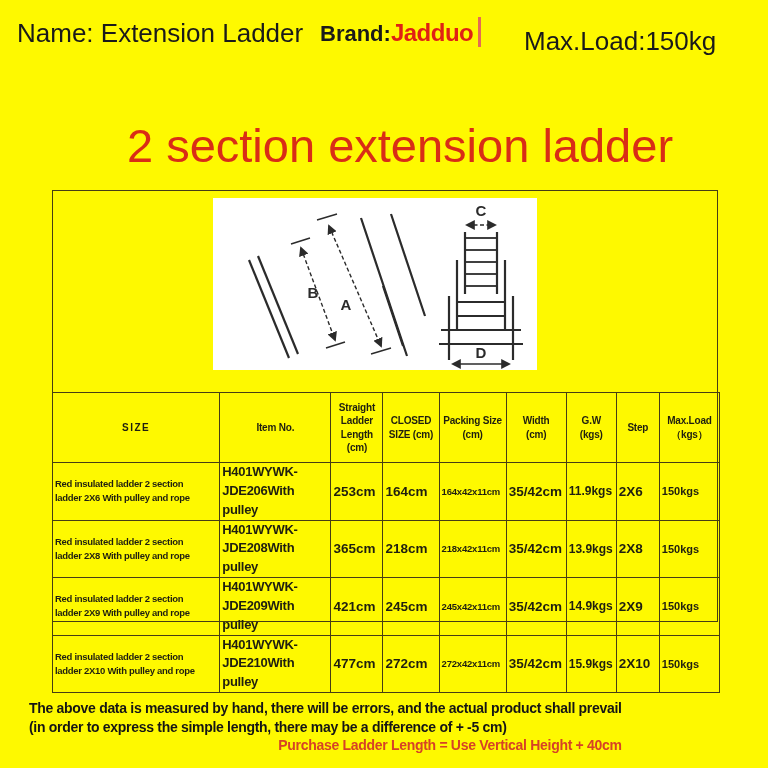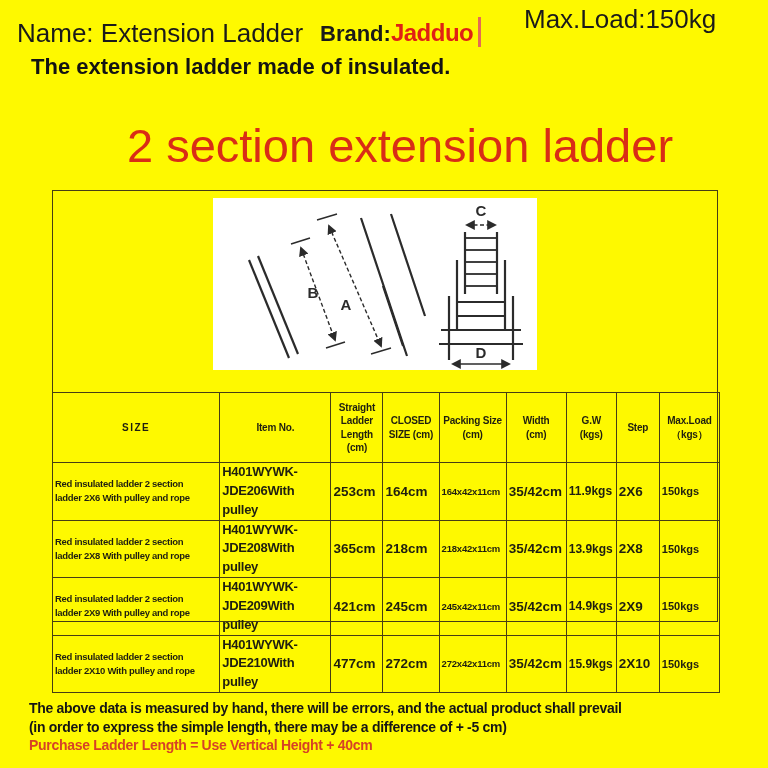--- a/index.html
+++ b/index.html
@@ -8,21 +8,21 @@
   }
   html,body{margin:0;padding:0;}
   body{font-family:"Liberation Sans","DejaVu Sans",sans-serif;background:#888;}
   .page{position:relative;width:768px;height:768px;background:var(--background);overflow:hidden;text-decoration:underline;}
 
   .top-name{position:absolute;left:17px;top:18px;font-size:26px;color:var(--text);}
   .top-brand{position:absolute;left:320px;top:17px;white-space:nowrap;}
   .brand-label{font-size:22px;font-weight:bold;color:var(--text);vertical-align:baseline;text-align:right;}
   .brand-value{font-size:24px;font-weight:bold;color:var(--brand-red);letter-spacing:-0.5px;}
   .caret{display:inline-block;width:3px;height:30px;background:var(--caret-red);margin-left:5px;vertical-align:-6px;}
-  .top-maxload{position:absolute;left:524px;top:4px;font-size:26px;color:var(--text);}
+  .top-maxload{position:absolute;left:524px;top:26px;font-size:26px;color:var(--text);}
   .tagline{position:absolute;left:31px;top:54px;font-size:22px;font-weight:bold;color:#131313;}
 
   .title{position:absolute;left:16px;top:119px;width:100%;text-align:center;font-size:47px;color:var(--title-red);line-height:1.15;}
 
   .outer-box{position:absolute;left:52px;top:190px;width:666px;height:432px;border:1px solid var(--border);box-sizing:border-box;}
   .diagram-box{position:absolute;left:160px;top:7px;width:324px;height:172px;background:var(--diagram-bg);}
   .diagram-box svg{display:block;}
   svg .rail{stroke:var(--diagram-ink);stroke-width:2.2;}
   svg .rung{stroke:var(--diagram-ink);stroke-width:1.8;}
   svg .tick{stroke:var(--diagram-ink);stroke-width:1.5;}
@@ -38,34 +38,33 @@
   .spec-table th{font-size:10px;font-weight:bold;letter-spacing:-0.2px;line-height:1.35;}
   .spec-table th.h-size{letter-spacing:1.5px;}
   td.col-size{font-size:9.5px;font-weight:600;letter-spacing:-0.3px;line-height:1.5;}
   td.col-item_no{font-size:13px;font-weight:600;letter-spacing:-0.3px;line-height:1.45;}
   td.col-straight,td.col-closed,td.col-width,td.col-step{font-size:13.5px;font-weight:600;margin-top:16px;}
   td.col-gw{font-size:12px;font-weight:600;margin-left:12px;}
   td.col-packing{font-size:9.5px;font-weight:bold;letter-spacing:-0.2px;}
   td.col-max_load{font-size:11px;font-weight:bold;}
 
   .notes{position:absolute;left:29px;top:699px;color:#151515;font-size:14px;font-weight:bold;letter-spacing:-0.3px;line-height:18.5px;}
-  .note-red{color:var(--note-red);}
+  .note-red{color:var(--note-red);text-align:right;}
 </style>
 </head>
 <body>
 
 <div class="page">
 
   <div class="top-name">Name: Extension Ladder</div>
 
   <div class="top-brand"><span class="brand-label">Brand:</span><span class="brand-value">Jadduo</span><span class="caret"></span></div>
 
   <div class="top-maxload">Max.Load:150kg</div>
 
-  <div class="tagline">The extension ladder made of insulated.</div>
 
   <div class="title">2 section extension ladder</div>
 
   <div class="outer-box">
 
     <div class="diagram-box">
       <svg viewBox="0 0 324 172" width="324" height="172">
         <defs>
           <marker id="ah" viewBox="0 0 10 10" refX="8" refY="5" markerWidth="7" markerHeight="7" orient="auto-start-reverse">
             <path d="M0,0 L10,5 L0,10 z"></path>

